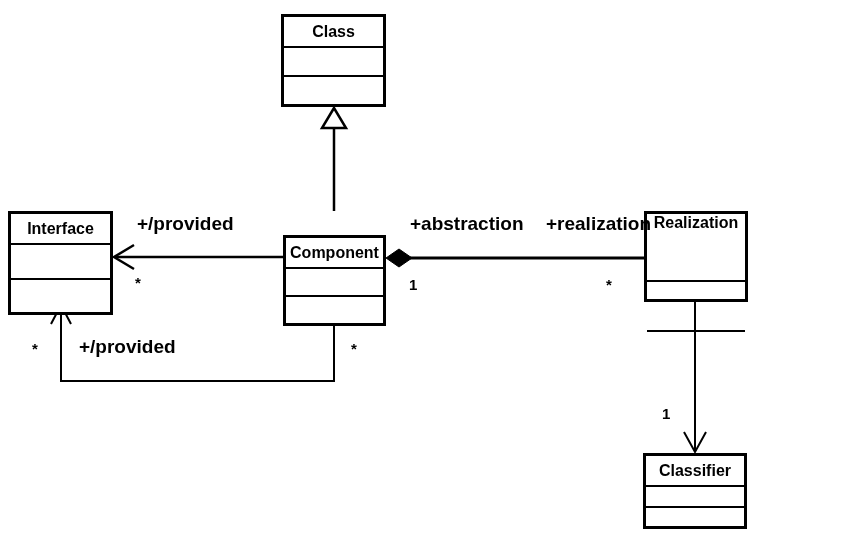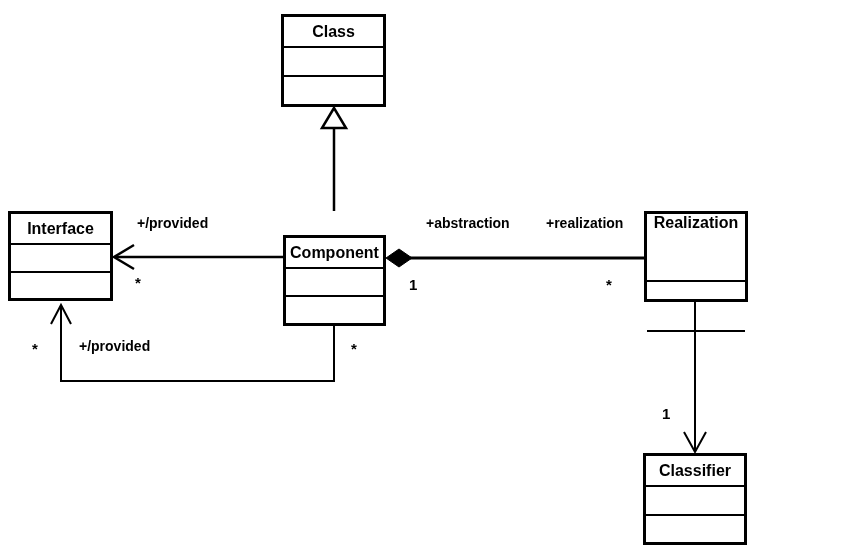--- a/index.html
+++ b/index.html
@@ -40,21 +40,21 @@
     color: #000000;
     white-space: nowrap;
   }
   .uml-class .compartment {
     flex: 1;
     border-top: 2px solid #000000;
     background: #ffffff;
   }
   .edge-label {
     position: absolute;
-    font-size: 14px;
+    font-size: 19px;
     font-weight: 700;
     color: #000000;
     white-space: nowrap;
     line-height: 19px;
   }
   .mult-label {
     position: absolute;
     font-size: 15px;
     font-weight: 700;
     color: #000000;
@@ -94,51 +94,51 @@
       <path d="M684,432 L695,452 L706,432" fill="none" stroke="#000000" stroke-width="2"></path>
     </g>
   </svg>
 
   <div class="uml-class" style="left:281px; top:14px; width:105px; height:93px;">
     <div class="title">Class</div>
     <div class="compartment"></div>
     <div class="compartment"></div>
   </div>
 
-  <div class="uml-class" style="left:8px; top:211px; width:105px; height:90px;">
+  <div class="uml-class" style="left:8px; top:211px; width:105px; height:104px;">
     <div class="title">Interface</div>
     <div class="compartment"></div>
     <div class="compartment"></div>
   </div>
 
   <div class="uml-class" style="left:283px; top:211px; width:103px; height:91px;margin-top:24px;">
     <div class="title">Component</div>
     <div class="compartment"></div>
     <div class="compartment"></div>
   </div>
 
   <div class="uml-class" style="left:644px; top:211px; width:104px; height:91px;gap:48px;">
     <div class="title">Realization</div>
     <div class="compartment"></div>
     <div class="compartment"></div>
   </div>
 
-  <div class="uml-class" style="left:643px; top:453px; width:104px; height:92px;">
+  <div class="uml-class" style="left:643px; top:453px; width:104px; height:76px;">
     <div class="title">Classifier</div>
     <div class="compartment"></div>
     <div class="compartment"></div>
   </div>
 
   <span class="edge-label" style="left:137px; top:214px;">+/provided</span>
   <span class="mult-label" style="left:135px; top:273px;">*</span>
 
   <span class="mult-label" style="left:32px; top:339px;">*</span>
   <span class="edge-label" style="left:79px; top:337px;">+/provided</span>
   <span class="mult-label" style="left:351px; top:339px;">*</span>
 
-  <span class="edge-label" style="left:426px; top:214px;">+abstraction</span>
+  <span class="edge-label" style="left:410px; top:214px;">+abstraction</span>
   <span class="mult-label" style="left:409px; top:275px;">1</span>
   <span class="edge-label" style="left:546px; top:214px;text-align:center;">+realization</span>
   <span class="mult-label" style="left:606px; top:275px;">*</span>
 
   <span class="mult-label" style="left:662px; top:404px;">1</span>
 
 </div>
 
 </body></html>

